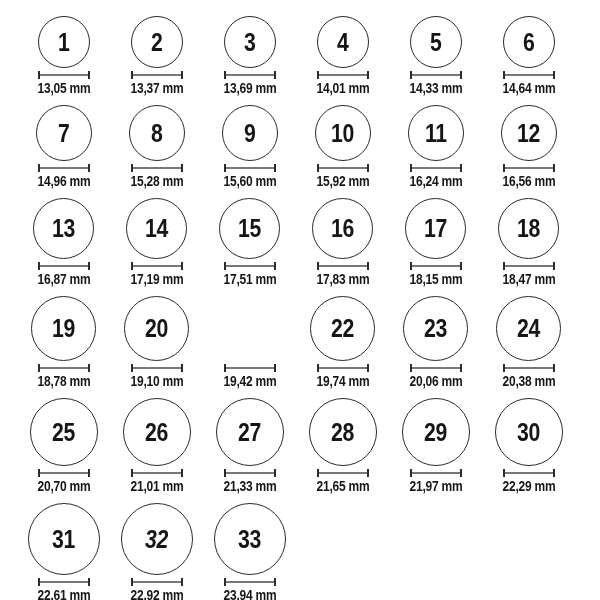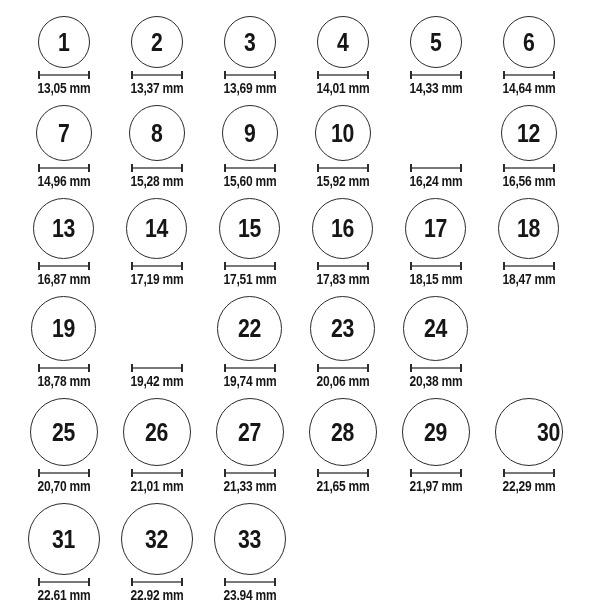--- a/index.html
+++ b/index.html
@@ -177,20 +177,23 @@
     <div class="circle" style="width: 56px; height: 56px;">
       <span class="num">10</span>
     </div>
     <div class="measure">
       <span class="hline"></span>
     </div>
     <div class="label">15,92 mm</div>
   </div>
 
   <div class="cell">
+    <div class="circle" style="width: 56px; height: 56px;">
+      <span class="num">11</span>
+    </div>
     <div class="measure">
       <span class="hline"></span>
     </div>
     <div class="label">16,24 mm</div>
   </div>
 
   <div class="cell">
     <div class="circle" style="width: 56px; height: 56px;">
       <span class="num">12</span>
     </div>
@@ -265,20 +268,29 @@
   <div class="cell">
     <div class="circle" style="width: 65px; height: 65px; align-items: center;">
       <span class="num">19</span>
     </div>
     <div class="measure">
       <span class="hline"></span>
     </div>
     <div class="label">18,78 mm</div>
   </div>
 
+  <div class="cell">
+    <div class="circle" style="width: 65px; height: 65px;">
+      <span class="num">20</span>
+    </div>
+    <div class="measure">
+      <span class="hline"></span>
+    </div>
+    <div class="label">19,10 mm</div>
+  </div>
 
   <div class="cell">
     <div class="measure">
       <span class="hline"></span>
     </div>
     <div class="label">19,42 mm</div>
   </div>
 
   <div class="cell">
     <div class="circle" style="width: 65px; height: 65px;">
@@ -355,42 +367,42 @@
     <div class="circle" style="width: 68px; height: 68px;">
       <span class="num">29</span>
     </div>
     <div class="measure">
       <span class="hline"></span>
     </div>
     <div class="label">21,97 mm</div>
   </div>
 
   <div class="cell">
-    <div class="circle" style="width: 68px; height: 68px; justify-content: flex-end;">
+    <div class="circle" style="width: 68px; height: 68px;">
       <span class="num">30</span>
     </div>
     <div class="measure">
       <span class="hline"></span>
     </div>
     <div class="label">22,29 mm</div>
   </div>
 </div>
     <div class="row">
   <div class="cell">
     <div class="circle" style="width: 72px; height: 72px;">
       <span class="num">31</span>
     </div>
     <div class="measure">
       <span class="hline"></span>
     </div>
     <div class="label">22,61 mm</div>
   </div>
 
   <div class="cell">
-    <div class="circle" style="width: 72px; height: 72px;">
+    <div class="circle" style="width: 72px; height: 72px; font-style: italic;">
       <span class="num">32</span>
     </div>
     <div class="measure">
       <span class="hline"></span>
     </div>
     <div class="label">22,92 mm</div>
   </div>
 
   <div class="cell">
     <div class="circle" style="width: 72px; height: 72px; justify-content: center;">

